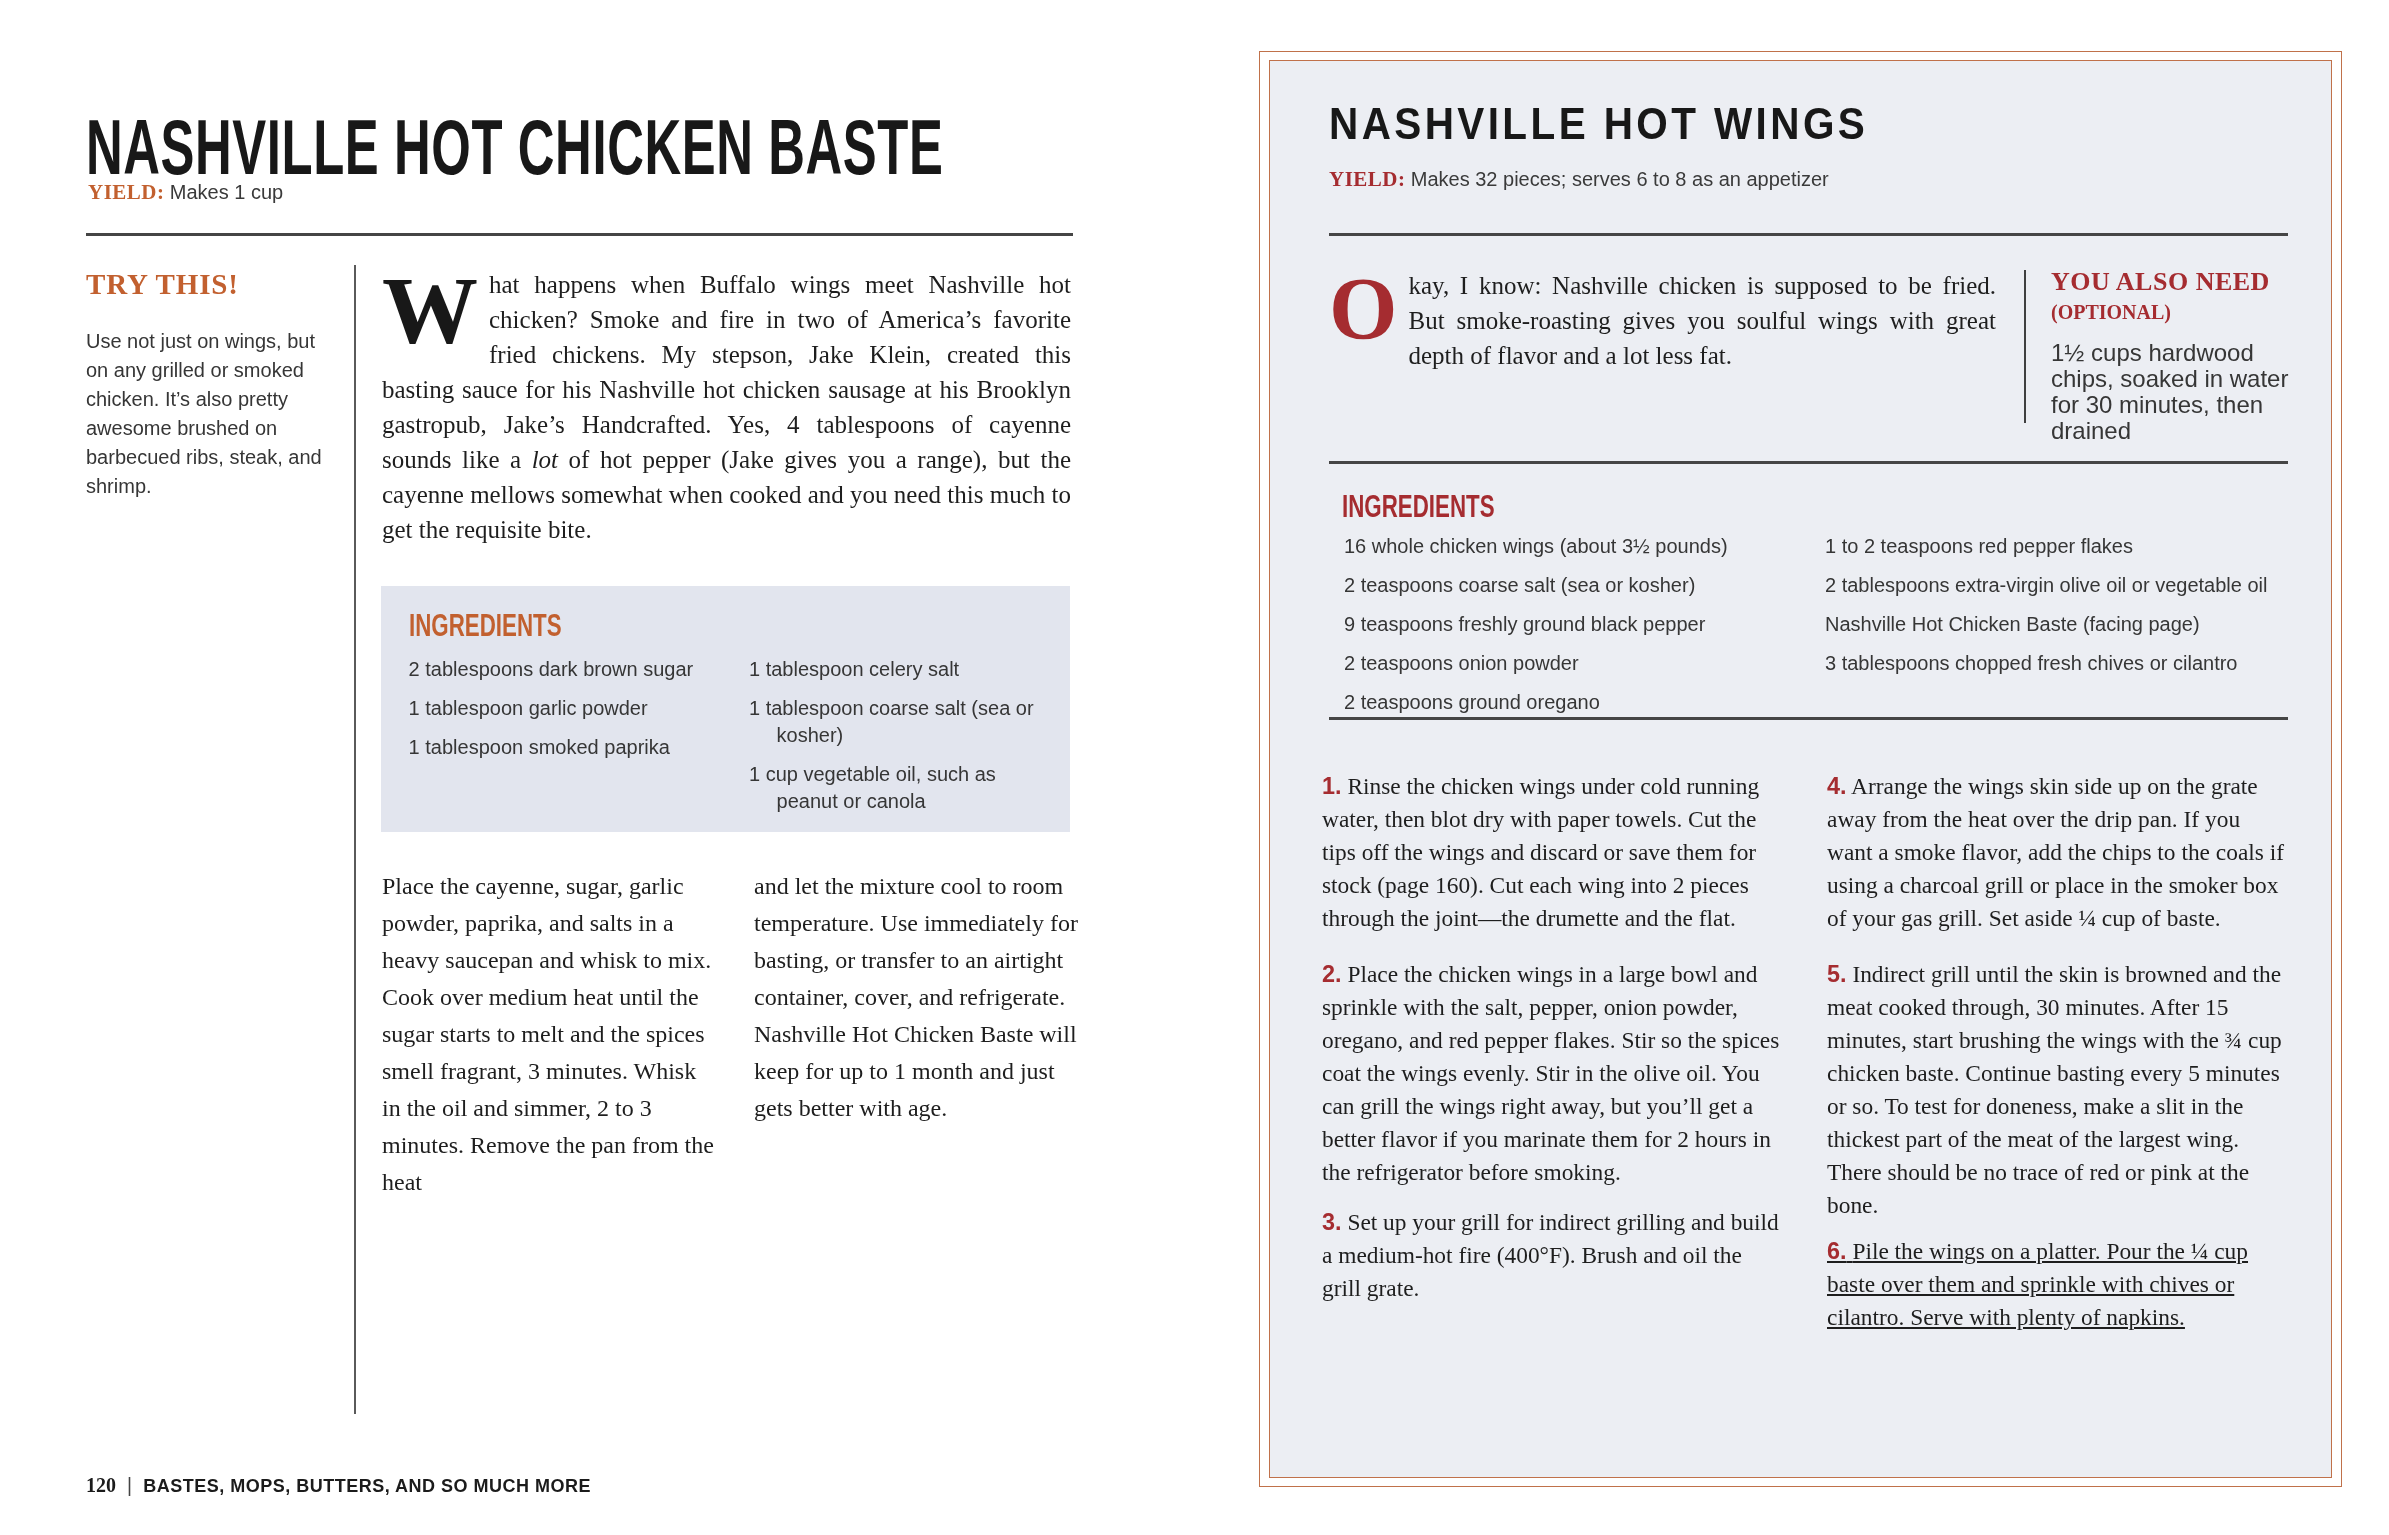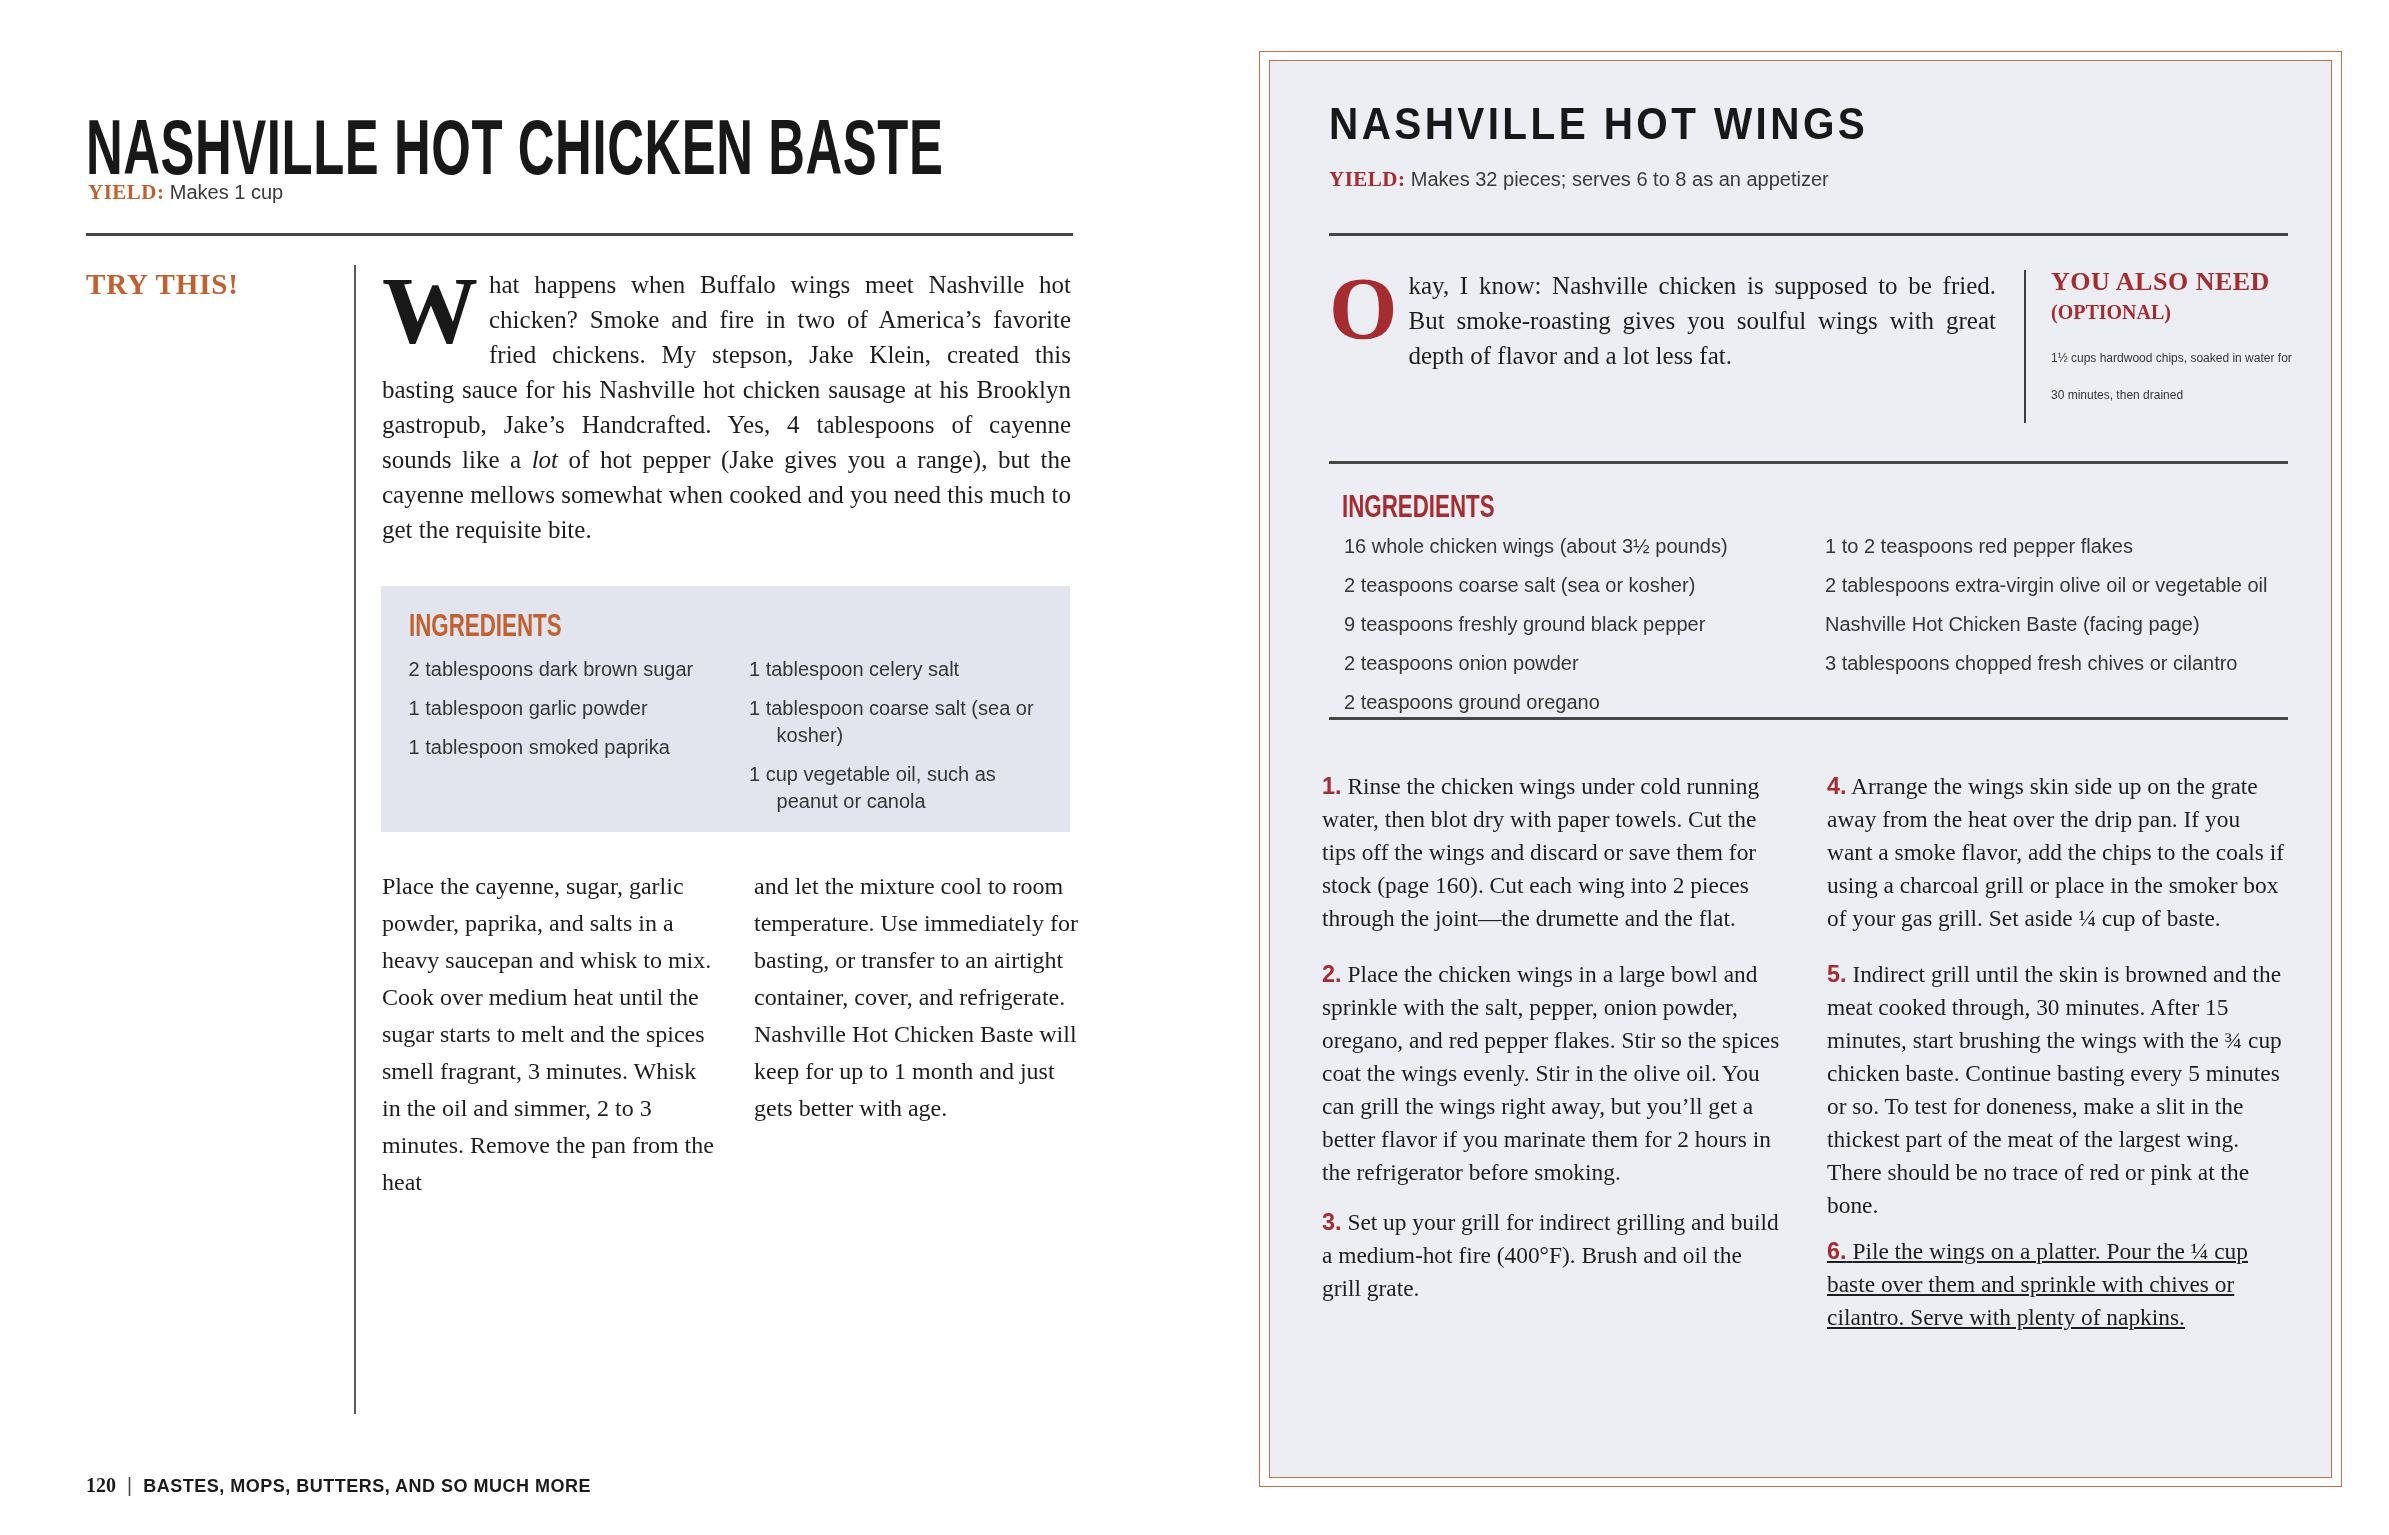--- a/index.html
+++ b/index.html
@@ -43,20 +43,21 @@
 
     <div class="abs" style="left:88px;top:180px;font-size:21px;">
       <span class="yield-label" style="color:#c2602f;">YIELD:</span>
       <span class="yield-text" style="font-size:20px;">Makes 1 cup</span>
     </div>
 
     <div class="rule-h" style="left:86px;top:233px;width:987px;"></div>
 
     <div class="abs" style="left:86px;top:268px;width:257px;">
       <div style="color:#c2602f;font-weight:700;font-size:29px;letter-spacing:0.9px;font-family:'Liberation Serif',serif;">TRY THIS!</div>
+      <div class="sans" style="margin-top:26px;font-size:20px;line-height:29px;color:#363636;width:250px;">Use not just on wings, but on any grilled or smoked chicken. It’s also pretty awesome brushed on barbecued ribs, steak, and shrimp.</div>
     </div>
 
     <div class="rule-v" style="left:354px;top:265px;height:1149px;width:1.8px;background:#5a5a5a;"></div>
 
     <div class="abs body-just" style="left:382px;top:267px;width:689px;font-size:25px;line-height:35px;">
       <span class="dropcap" style="color:#181818;">W</span><span>hat happens when Buffalo wings meet Nashville hot chicken? Smoke and fire in two of America’s favorite fried chickens. My stepson, Jake Klein, created this basting sauce for his Nashville hot chicken sausage at his Brooklyn gastropub, Jake’s Handcrafted. Yes, 4 tablespoons of cayenne sounds like a </span><i>lot</i><span> of hot pepper (Jake gives you a range), but the cayenne mellows somewhat when cooked and you need this much to get the requisite bite.</span>
     </div>
 
     <div class="abs" style="left:381px;top:586px;width:689px;height:246px;background:#e2e5ee;">
       <div class="abs" style="left:27.6px;top:22px;">
@@ -103,21 +104,21 @@
 
     <div class="abs body-just" style="left:1329px;top:268px;width:667px;font-size:25px;line-height:35px;">
       <span class="dropcap" style="color:#a52c30;font-size:88px;">O</span><span>kay, I know: Nashville chicken is supposed to be fried. But smoke-roasting gives you soulful wings with great depth of flavor and a lot less fat.</span>
     </div>
 
     <div class="rule-v" style="left:2024px;top:270px;height:153px;background:#3f3f3f;"></div>
 
     <div class="abs" style="left:2051px;top:267px;width:241px;">
       <div style="color:#a52c30;font-weight:700;font-size:26px;letter-spacing:0.5px;font-family:'Liberation Serif',serif;">YOU ALSO NEED</div>
       <div style="color:#a52c30;font-weight:700;font-size:20px;margin-top:3.7px;font-family:'Liberation Serif',serif;">(OPTIONAL)</div>
-      <div class="sans" style="margin-top:16.5px;font-size:12px;line-height:37px;color:#363636;">1½ cups hardwood chips, soaked in water for 30 minutes, then drained</div>
+      <div class="sans" style="margin-top:16.5px;font-size:24px;line-height:26px;color:#363636;">1½ cups hardwood chips, soaked in water for 30 minutes, then drained</div>
     </div>
 
     <div class="rule-h" style="left:1329px;top:461px;width:959px;"></div>
 
     <div class="abs" style="left:1342px;top:489px;">
       <span class="cond" style="font-family:'Liberation Sans',sans-serif;font-weight:700;font-size:31px;color:#a52c30;transform:scaleX(0.72);">INGREDIENTS</span>
     </div>
 
     <div class="abs sans" style="left:1344px;top:533px;width:464px;font-size:20px;color:#363636;">
       <div class="ing-item">16 whole chicken wings (about 3½ pounds)</div>

